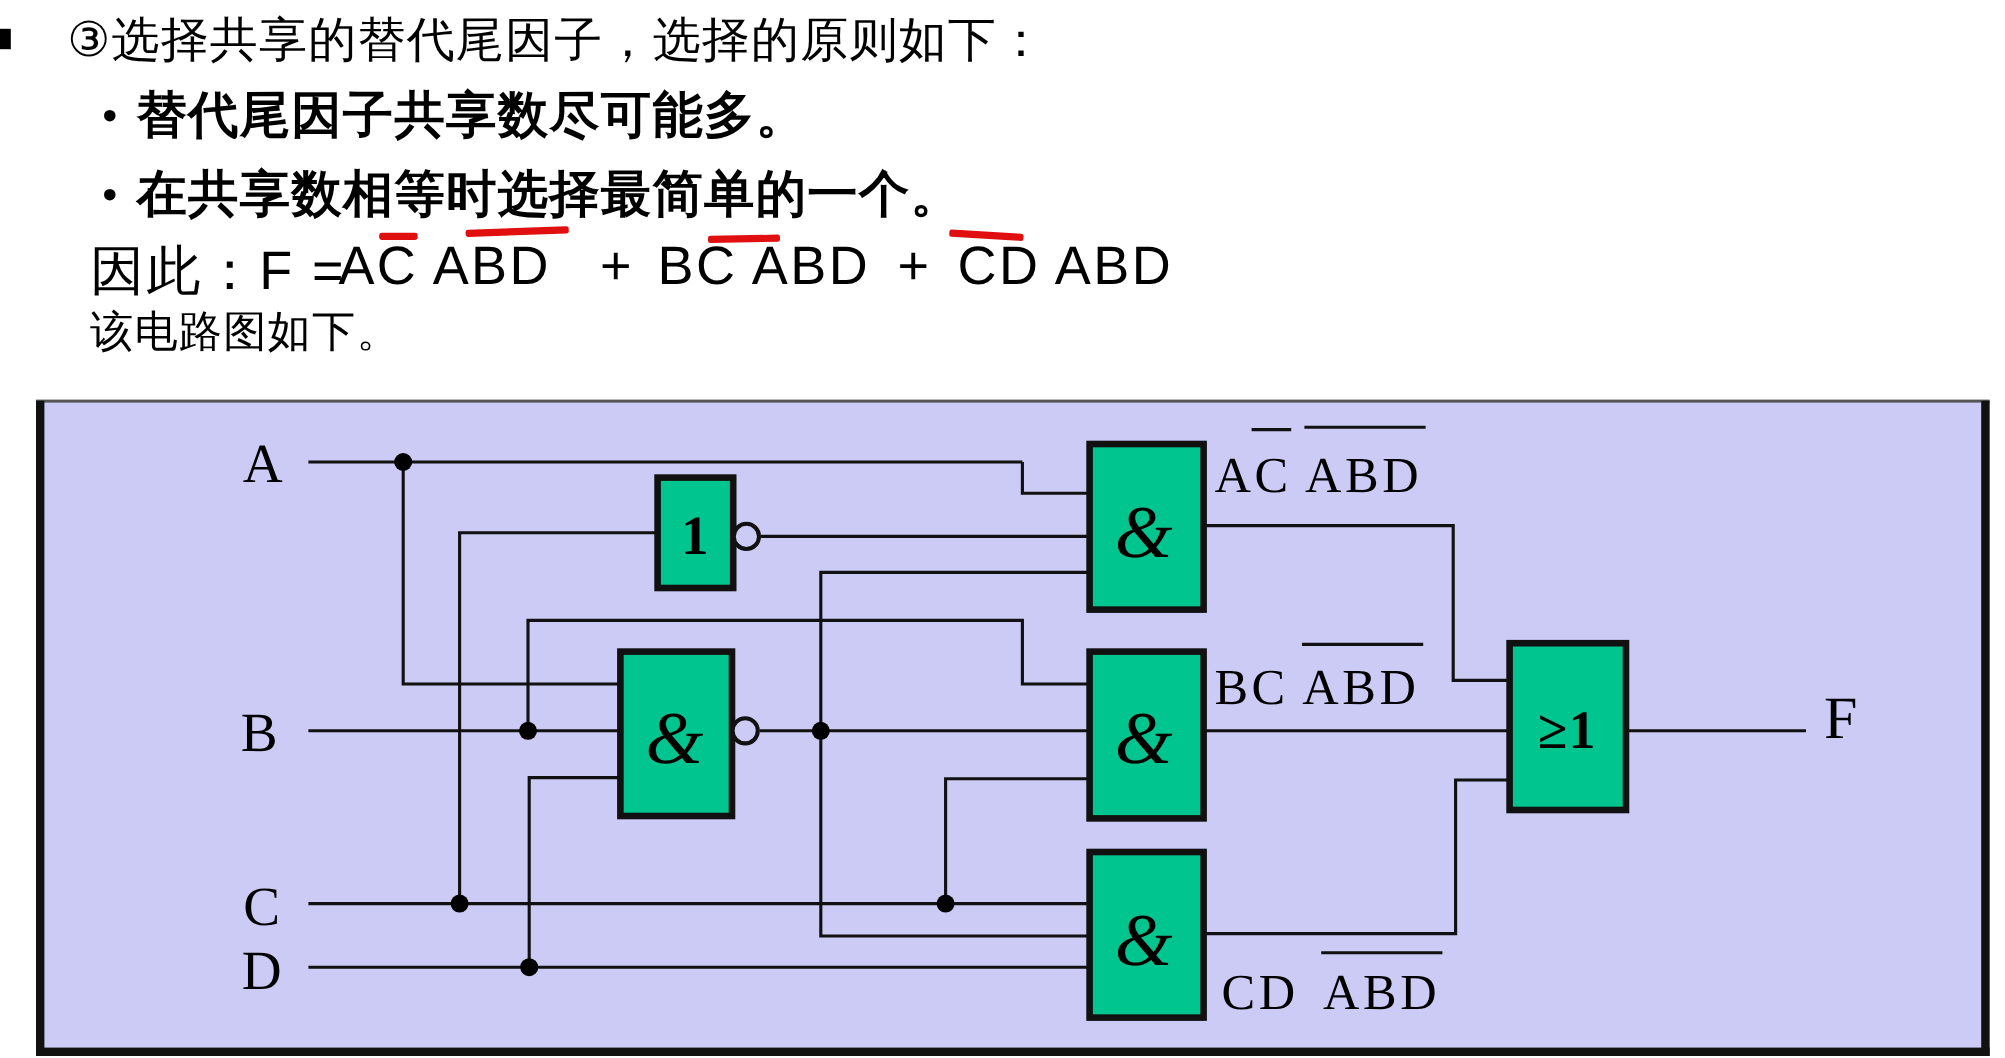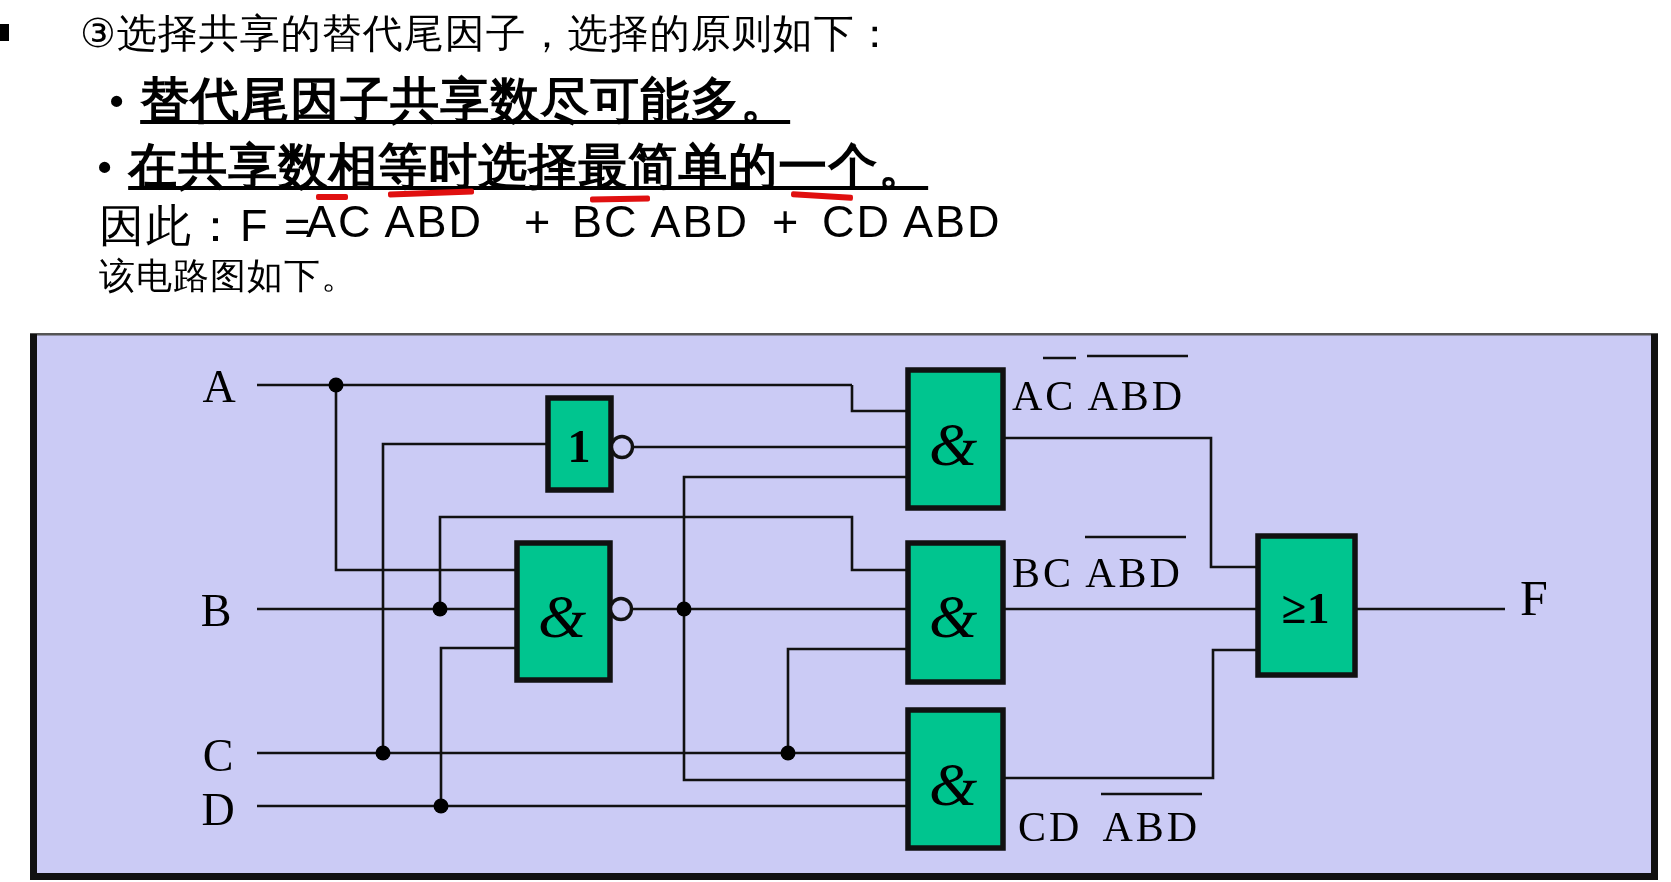--- a/index.html
+++ b/index.html
@@ -1,23 +1,23 @@
 <!DOCTYPE html>
 <html><head>
 <meta charset="utf-8">
 <style>
   html,body{margin:0;padding:0;background:#ffffff;}
   #page{position:relative;width:1671px;height:882px;background:#ffffff;overflow:hidden;
         font-family:"Liberation Sans","DejaVu Sans",sans-serif;color:#000;}
-  .txt{position:absolute;white-space:nowrap;margin-left:24px;}
+  .txt{position:absolute;white-space:nowrap;}
   .line1{left:56px;top:6px;font-size:40px;letter-spacing:1px;}
-  .bullet{font-size:49px;font-weight:bold;letter-spacing:1px;text-decoration:underline;}
+  .bullet{font-size:42px;font-weight:bold;letter-spacing:1px;}
   .bullet .mark{display:inline-block;margin-right:14px;transform:scale(.8);}
   .b1{left:84px;top:68px;}
-  .b2{left:72px;top:134px;}
+  .b2{left:84px;top:134px;}
   .fseg{position:absolute;top:196px;font-size:45px;letter-spacing:2px;}
   .caption{left:75px;top:252px;font-size:36px;letter-spacing:1px;}
   .redbar{position:absolute;height:6px;background:#e01010;border-radius:2px;}
   .edge-artifact{position:absolute;left:0;top:24px;width:9px;height:17px;background:#000;}
   svg{position:absolute;left:0;top:332px;}
   .wire{stroke:#111;stroke-width:2.6;fill:none;}
   .gate{fill:#00c58f;stroke:#111;stroke-width:5.5;}
   .bubble{fill:#cbcbf5;stroke:#111;stroke-width:3.4;}
   .dot{fill:#000;}
   .serif-lbl{font-family:"Liberation Serif","DejaVu Serif",serif;font-size:46px;fill:#000;}

